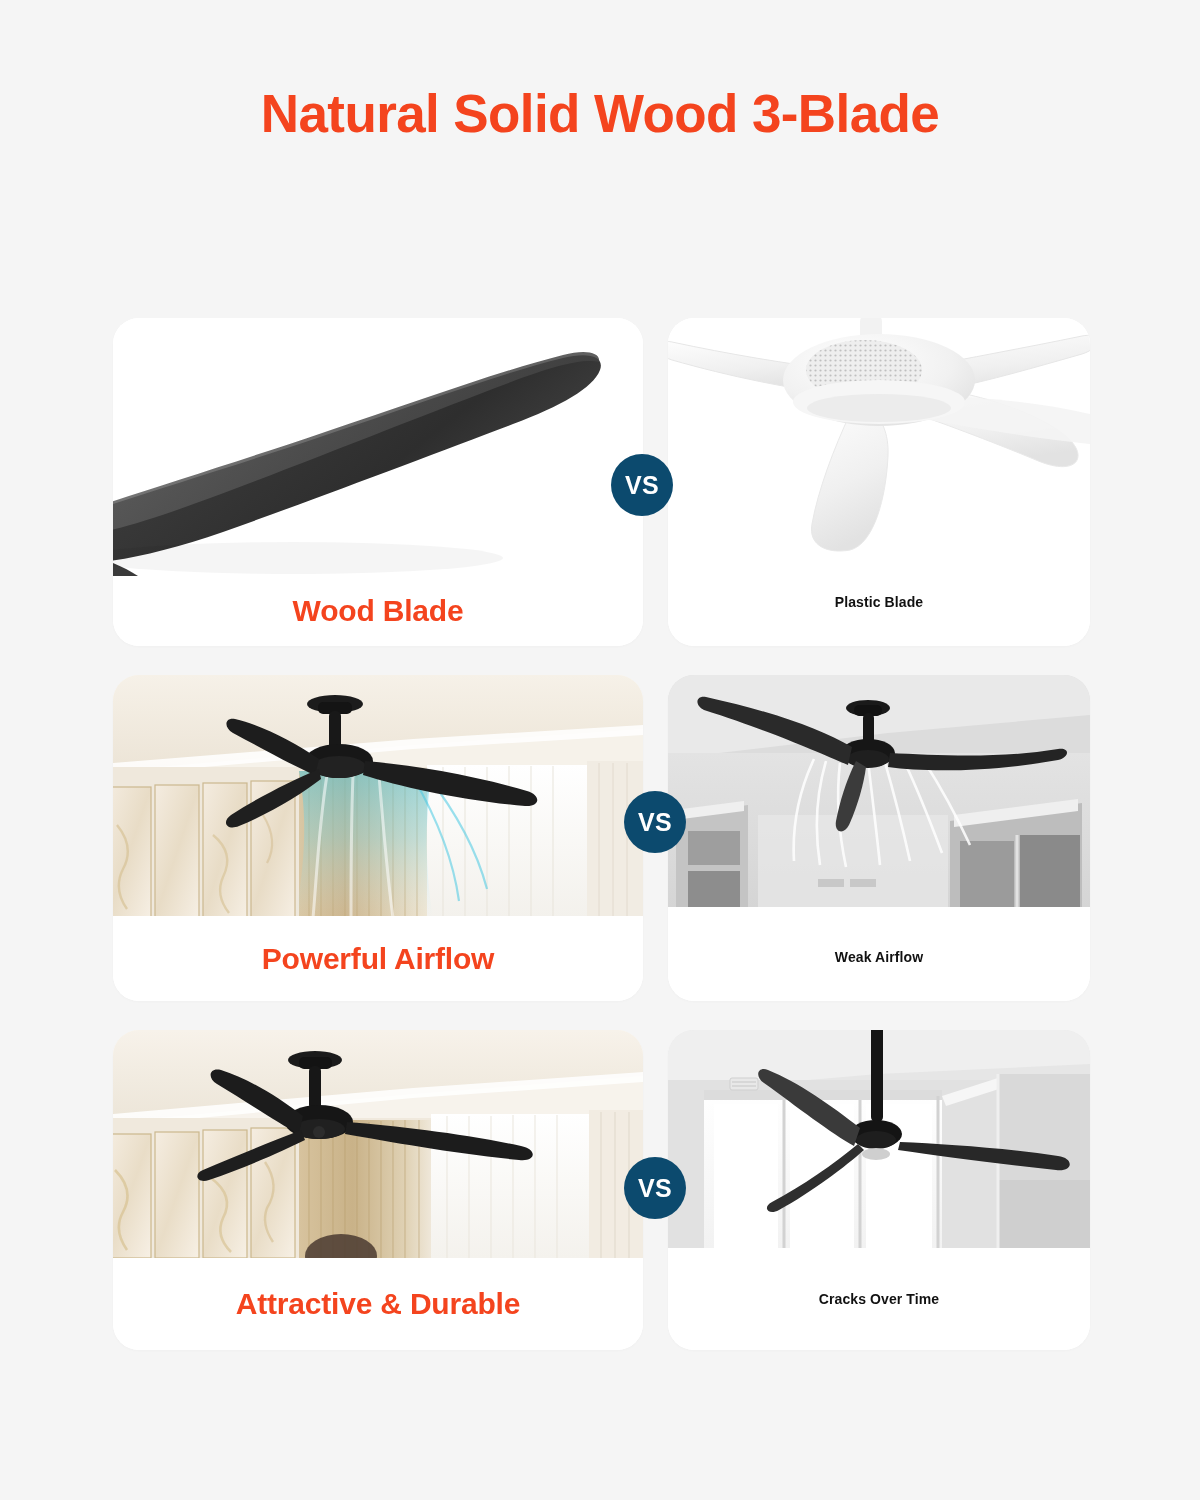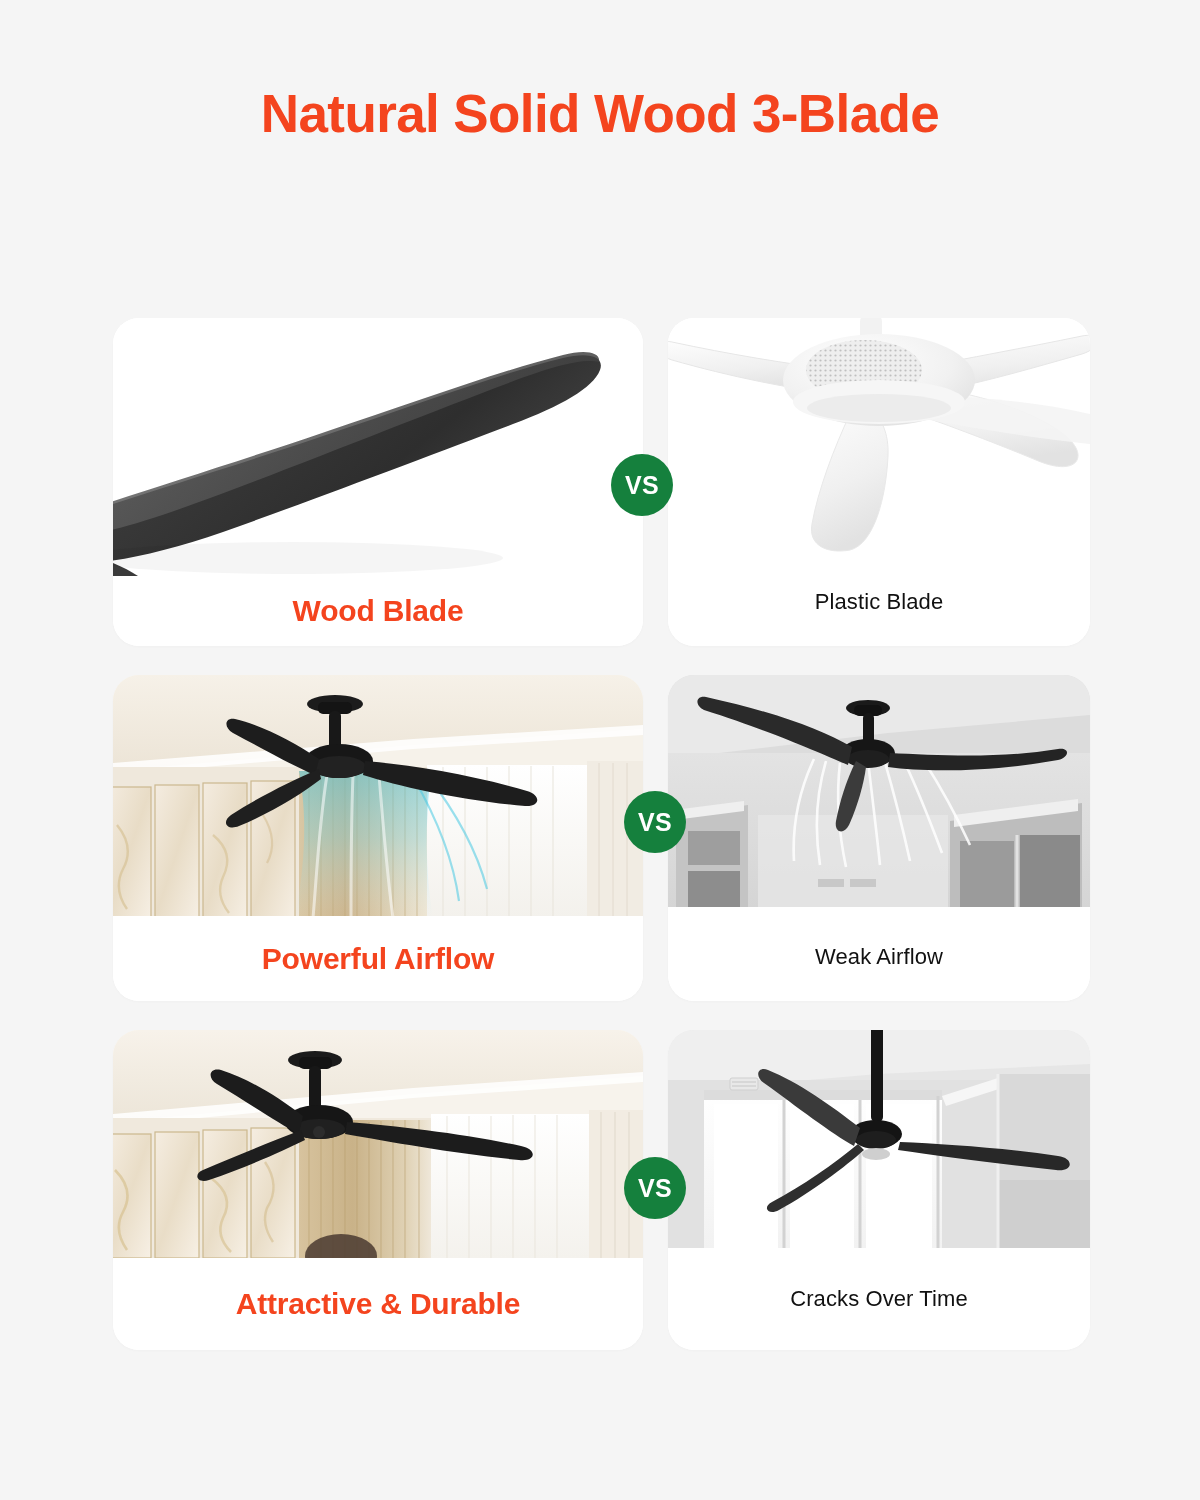--- a/index.html
+++ b/index.html
@@ -59,29 +59,29 @@
   .card.right .card-label { height:88px; }
   .row-1 .card.left  .card-label { height:70px; }
   .row-1 .card.right .card-label { height:88px; }
   .row-3 .card.left  .card-label { height:92px; }
   .row-3 .card.right .card-label { height:102px; }
 
   .label-pro {
     color:#F4441E; font-size:30px; font-weight:bold; letter-spacing:-0.2px;text-align:center;
   }
   .label-con {
-    color:#111111; font-size:22px; font-weight:400; letter-spacing:0.1px;
+    color:#111111; font-size:14px; font-weight:700; letter-spacing:0.1px;
   }
 
   
   .vs {
     position:absolute;
     width:62px; height:62px;
     border-radius:50%;
-    background:#15803d;
+    background:#0c4a6e;
     display:flex; align-items:center; justify-content:center;
     color:#FFFFFF;
     font-size:25px; font-weight:bold; letter-spacing:0.3px;
     z-index:5;
   }
   .vs-1 { left:611px; top:454px; }
   .vs-2 { left:624px; top:791px; }
   .vs-3 { left:624px; top:1157px; }
 </style>
 </head>

